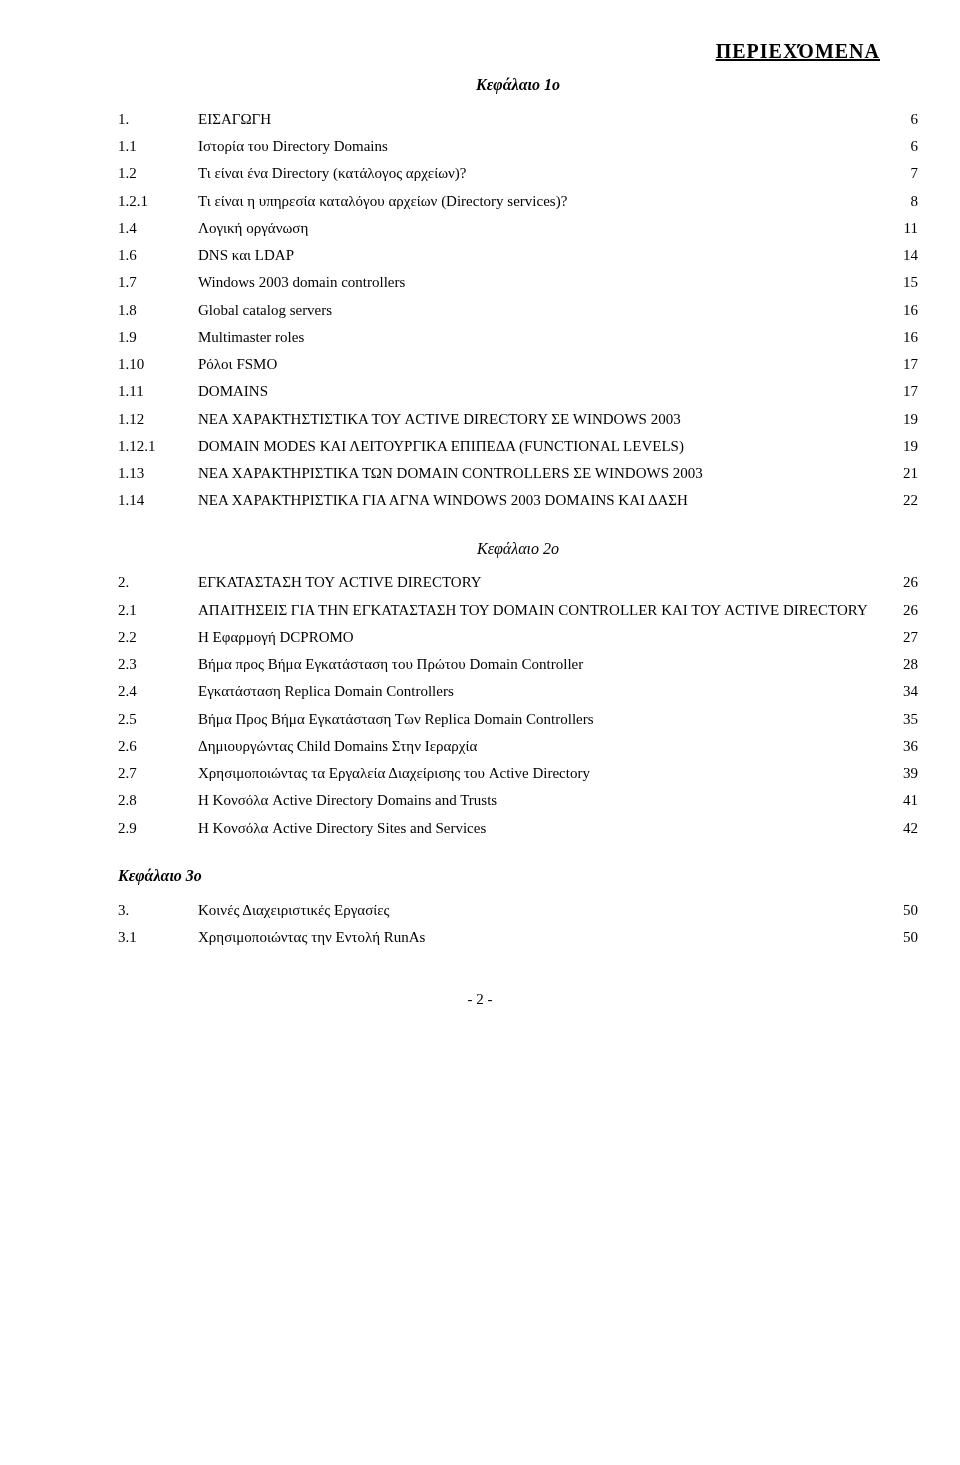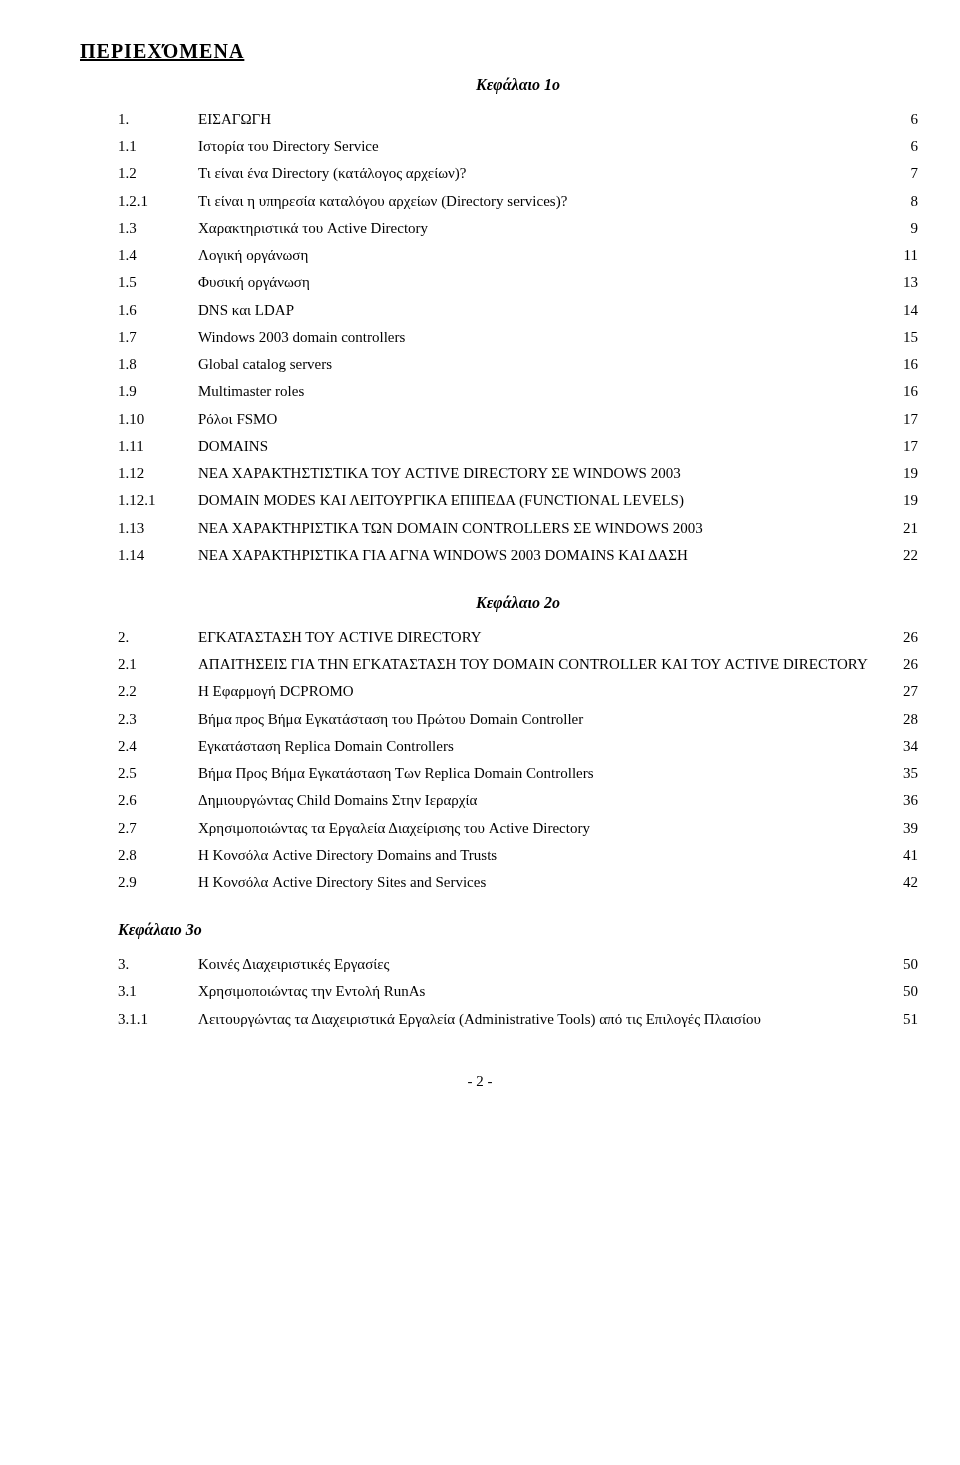--- a/index.html
+++ b/index.html
@@ -10,21 +10,21 @@
     body {
       background: #fff;
       font-family: "Times New Roman", Times, serif;
       font-size: 15px;
       color: #000;
       width: 960px;
       min-height: 1465px;
       padding: 40px 80px 60px 80px;
     }
     .page-title {
-      text-align: left;
+      text-align: right;
       font-size: 20px;
       font-weight: bold;
       text-decoration: underline;
       margin-bottom: 6px;
       letter-spacing: 1px;
     }
     .toc-table {
       width: 100%;
       border-collapse: collapse;
       margin-left: 38px;
@@ -66,49 +66,39 @@
       <tr>
         <td colspan="3" style="text-align: center; font-style: italic; font-weight: bold; font-size: 16px; padding-top: 4px; padding-bottom: 8px;">Κεφάλαιο 1ο</td>
       </tr>
       <tr>
         <td class="toc-num">1.</td>
         <td class="toc-text">ΕΙΣΑΓΩΓΗ</td>
         <td class="toc-page">6</td>
       </tr>
       <tr>
         <td class="toc-num">1.1</td>
-        <td class="toc-text">Ιστορία του Directory Service</td>
+        <td class="toc-text">Ιστορία του Directory Domains</td>
         <td class="toc-page">6</td>
       </tr>
       <tr>
         <td class="toc-num">1.2</td>
         <td class="toc-text">Τι είναι ένα Directory (κατάλογος αρχείων)?</td>
         <td class="toc-page">7</td>
       </tr>
       <tr>
         <td class="toc-num">1.2.1</td>
         <td class="toc-text">Τι είναι η υπηρεσία καταλόγου αρχείων (Directory services)?</td>
         <td class="toc-page">8</td>
       </tr>
       <tr>
-        <td class="toc-num">1.3</td>
-        <td class="toc-text">Χαρακτηριστικά του Active Directory</td>
-        <td class="toc-page">9</td>
-      </tr>
-      <tr>
         <td class="toc-num">1.4</td>
         <td class="toc-text">Λογική οργάνωση</td>
         <td class="toc-page">11</td>
       </tr>
       <tr>
-        <td class="toc-num">1.5</td>
-        <td class="toc-text">Φυσική οργάνωση</td>
-        <td class="toc-page">13</td>
-      </tr>
-      <tr>
         <td class="toc-num">1.6</td>
         <td class="toc-text">DNS και LDAP</td>
         <td class="toc-page">14</td>
       </tr>
       <tr>
         <td class="toc-num">1.7</td>
         <td class="toc-text">Windows 2003 domain controllers</td>
         <td class="toc-page">15</td>
       </tr>
       <tr>
@@ -145,21 +135,21 @@
         <td class="toc-num">1.13</td>
         <td class="toc-text">ΝΕΑ ΧΑΡΑΚΤΗΡΙΣΤΙΚΑ ΤΩΝ DOMAIN CONTROLLERS ΣΕ WINDOWS 2003</td>
         <td class="toc-page">21</td>
       </tr>
       <tr>
         <td class="toc-num">1.14</td>
         <td class="toc-text">ΝΕΑ ΧΑΡΑΚΤΗΡΙΣΤΙΚΑ ΓΙΑ ΑΓΝΑ WINDOWS 2003 DOMAINS ΚΑΙ ΔΑΣΗ</td>
         <td class="toc-page">22</td>
       </tr>
       <tr style="margin-top: 20px;">
-        <td colspan="3" style="text-align: center; font-style: italic; font-weight: bold; font-size: 16px; padding-top: 22px; padding-bottom: 8px;">Κεφάλαιο 2ο</td>
+        <td colspan="3" style="text-align: center; font-style: italic; font-weight: normal; font-size: 16px; padding-top: 22px; padding-bottom: 8px;">Κεφάλαιο 2ο</td>
       </tr>
       <tr>
         <td class="toc-num">2.</td>
         <td class="toc-text">ΕΓΚΑΤΑΣΤΑΣΗ ΤΟΥ ACTIVE DIRECTORY</td>
         <td class="toc-page">26</td>
       </tr>
       <tr>
         <td class="toc-num">2.1</td>
         <td class="toc-text">ΑΠΑΙΤΗΣΕΙΣ ΓΙΑ ΤΗΝ ΕΓΚΑΤΑΣΤΑΣΗ ΤΟΥ DOMAIN CONTROLLER ΚΑΙ ΤΟΥ ACTIVE DIRECTORY</td>
         <td class="toc-page">26</td>
@@ -210,21 +200,16 @@
       <tr>
         <td class="toc-num">3.</td>
         <td class="toc-text">Κοινές Διαχειριστικές Εργασίες</td>
         <td class="toc-page">50</td>
       </tr>
       <tr>
         <td class="toc-num">3.1</td>
         <td class="toc-text">Χρησιμοποιώντας την Εντολή RunAs</td>
         <td class="toc-page">50</td>
       </tr>
-      <tr>
-        <td class="toc-num">3.1.1</td>
-        <td class="toc-text">Λειτουργώντας τα Διαχειριστικά Εργαλεία (Administrative Tools) από τις Επιλογές Πλαισίου</td>
-        <td class="toc-page">51</td>
-      </tr>
     </tbody>
 </table>
 
 <div class="page-footer">- 2 -</div>
 
 </body></html>

